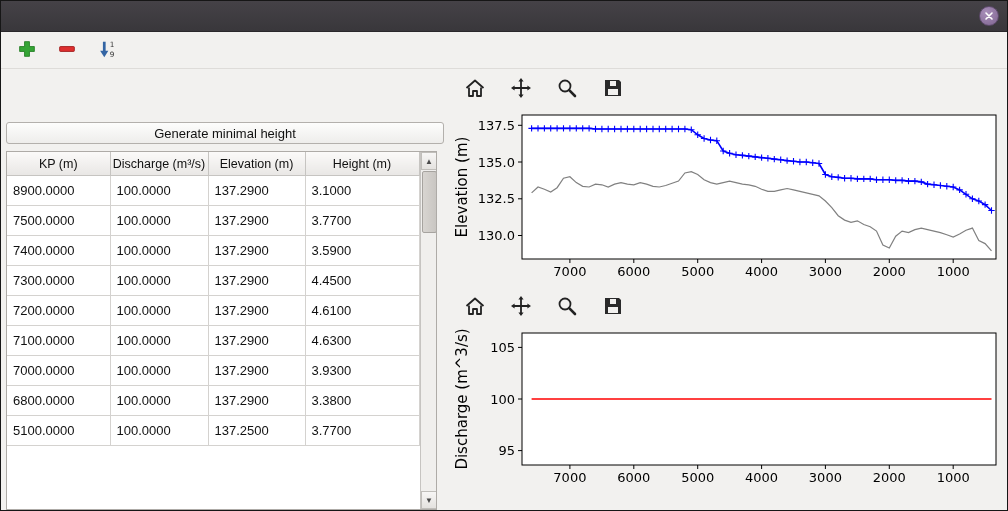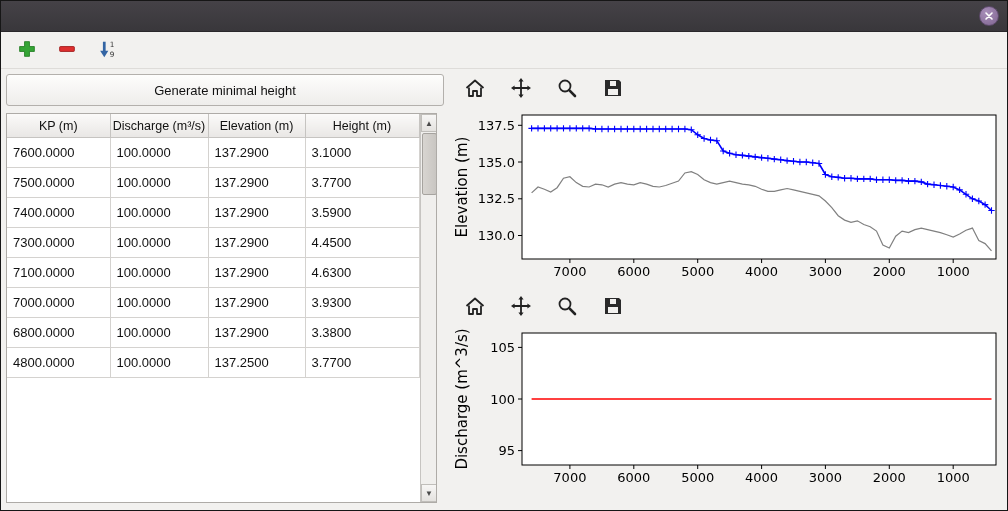--- a/index.html
+++ b/index.html
@@ -30,23 +30,23 @@
   }
   .tool-btn{
     width:28px;height:28px;background:transparent;border:1px solid transparent;
     border-radius:3px;display:flex;align-items:center;justify-content:center;padding:0;cursor:pointer;
   }
   
   .content{flex:1;display:flex;min-height:0;}
   .left-panel{flex:0 0 438px;padding:5px 2px 0 5px;display:flex;flex-direction:column;}
   .gen-buttons{display:flex;gap:8px;margin-bottom:7px;}
   .gen-buttons button{
-    flex:1;height:32px;background:linear-gradient(#fdfdfc,#eeedeb);
+    flex:1;height:22px;background:linear-gradient(#fdfdfc,#eeedeb);
     border:1px solid #b3b0ac;border-radius:3px;font-size:13px;
-    font-family:"Liberation Sans",sans-serif;cursor:pointer;color:#111;
+    font-family:"Liberation Sans",sans-serif;cursor:pointer;color:#111;margin-top:48px;
   }
   .table-wrap{
     width:431px;height:390px;display:flex;background:#ffffff;
     border:1px solid #aeaba7;box-sizing:border-box;overflow:hidden;
   }
   table{border-collapse:collapse;table-layout:fixed;width:412px;align-self:flex-start;}
   th{
     height:21px;font-size:12.5px;font-weight:normal;text-align:center;
     background:linear-gradient(#fbfaf9,#e9e7e5);
     border:1px solid #c6c4c1;border-top:none;color:#111;
@@ -139,21 +139,21 @@
           <thead>
             <tr>
                 <th>KP (m)</th>
                 <th>Discharge (m³/s)</th>
                 <th>Elevation (m)</th>
                 <th>Height (m)</th>
               </tr>
           </thead>
           <tbody>
               <tr>
-                <td>7600.0000</td>
+                <td>8900.0000</td>
                 <td>100.0000</td>
                 <td>137.2900</td>
                 <td>3.1000</td>
               </tr>
               <tr>
                 <td>7500.0000</td>
                 <td>100.0000</td>
                 <td>137.2900</td>
                 <td>3.7700</td>
               </tr>
@@ -163,39 +163,45 @@
                 <td>137.2900</td>
                 <td>3.5900</td>
               </tr>
               <tr>
                 <td>7300.0000</td>
                 <td>100.0000</td>
                 <td>137.2900</td>
                 <td>4.4500</td>
               </tr>
               <tr>
+                <td>7200.0000</td>
+                <td>100.0000</td>
+                <td>137.2900</td>
+                <td>4.6100</td>
+              </tr>
+              <tr>
                 <td>7100.0000</td>
                 <td>100.0000</td>
                 <td>137.2900</td>
                 <td>4.6300</td>
               </tr>
               <tr>
                 <td>7000.0000</td>
                 <td>100.0000</td>
                 <td>137.2900</td>
                 <td>3.9300</td>
               </tr>
               <tr>
                 <td>6800.0000</td>
                 <td>100.0000</td>
                 <td>137.2900</td>
                 <td>3.3800</td>
               </tr>
               <tr>
-                <td>4800.0000</td>
+                <td>5100.0000</td>
                 <td>100.0000</td>
                 <td>137.2500</td>
                 <td>3.7700</td>
               </tr>
             </tbody>
         </table>
 
         <div class="vscrollbar">
           <div class="sb-btn">▲</div>
           <div class="sb-track">

